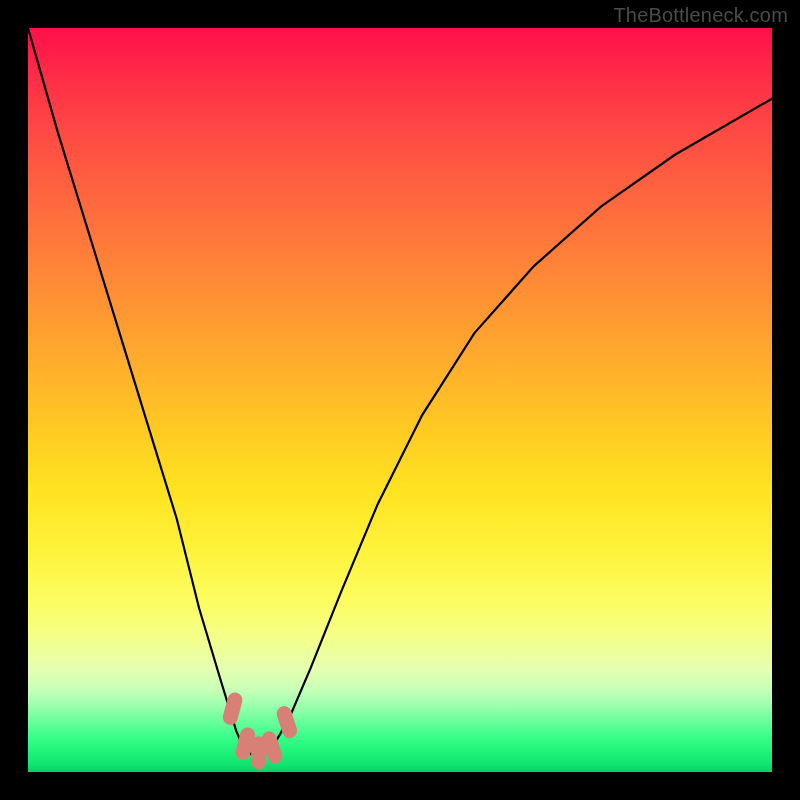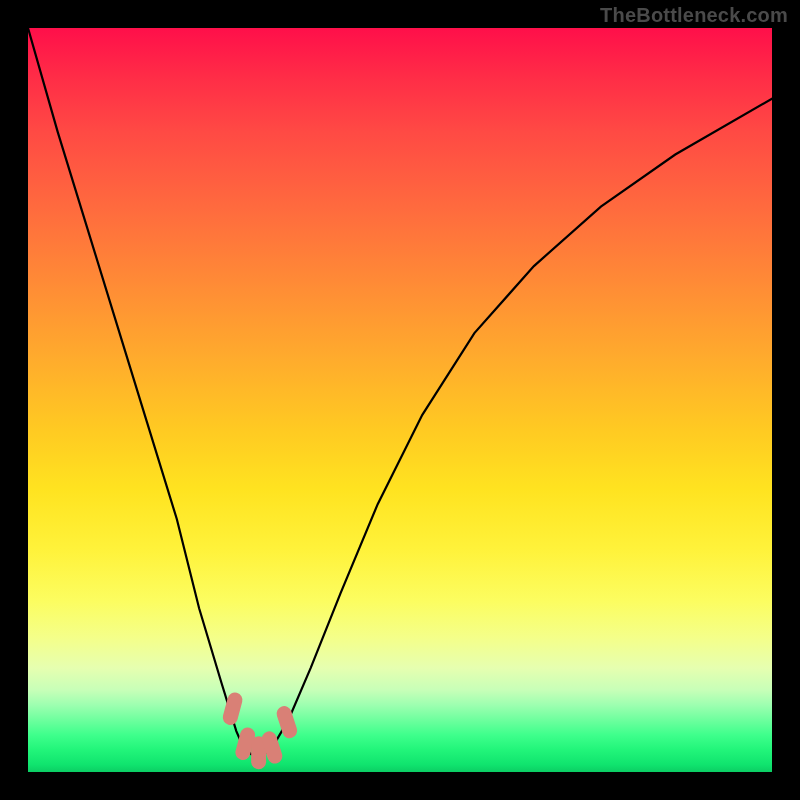--- a/index.html
+++ b/index.html
@@ -65,21 +65,20 @@
     width: 100%;
     height: 100%;
   }
   .watermark {
     position: absolute;
     top: 4px;
     right: 12px;
     color: #4a4a4a;
     font-size: 20px;
     letter-spacing: 0.2px;
-    font-weight: bold;
   }
 </style>
 </head>
 <body>
 
 <div class="frame">
 
   <div class="plot-area">
     <div class="gradient-bg"></div>
 

